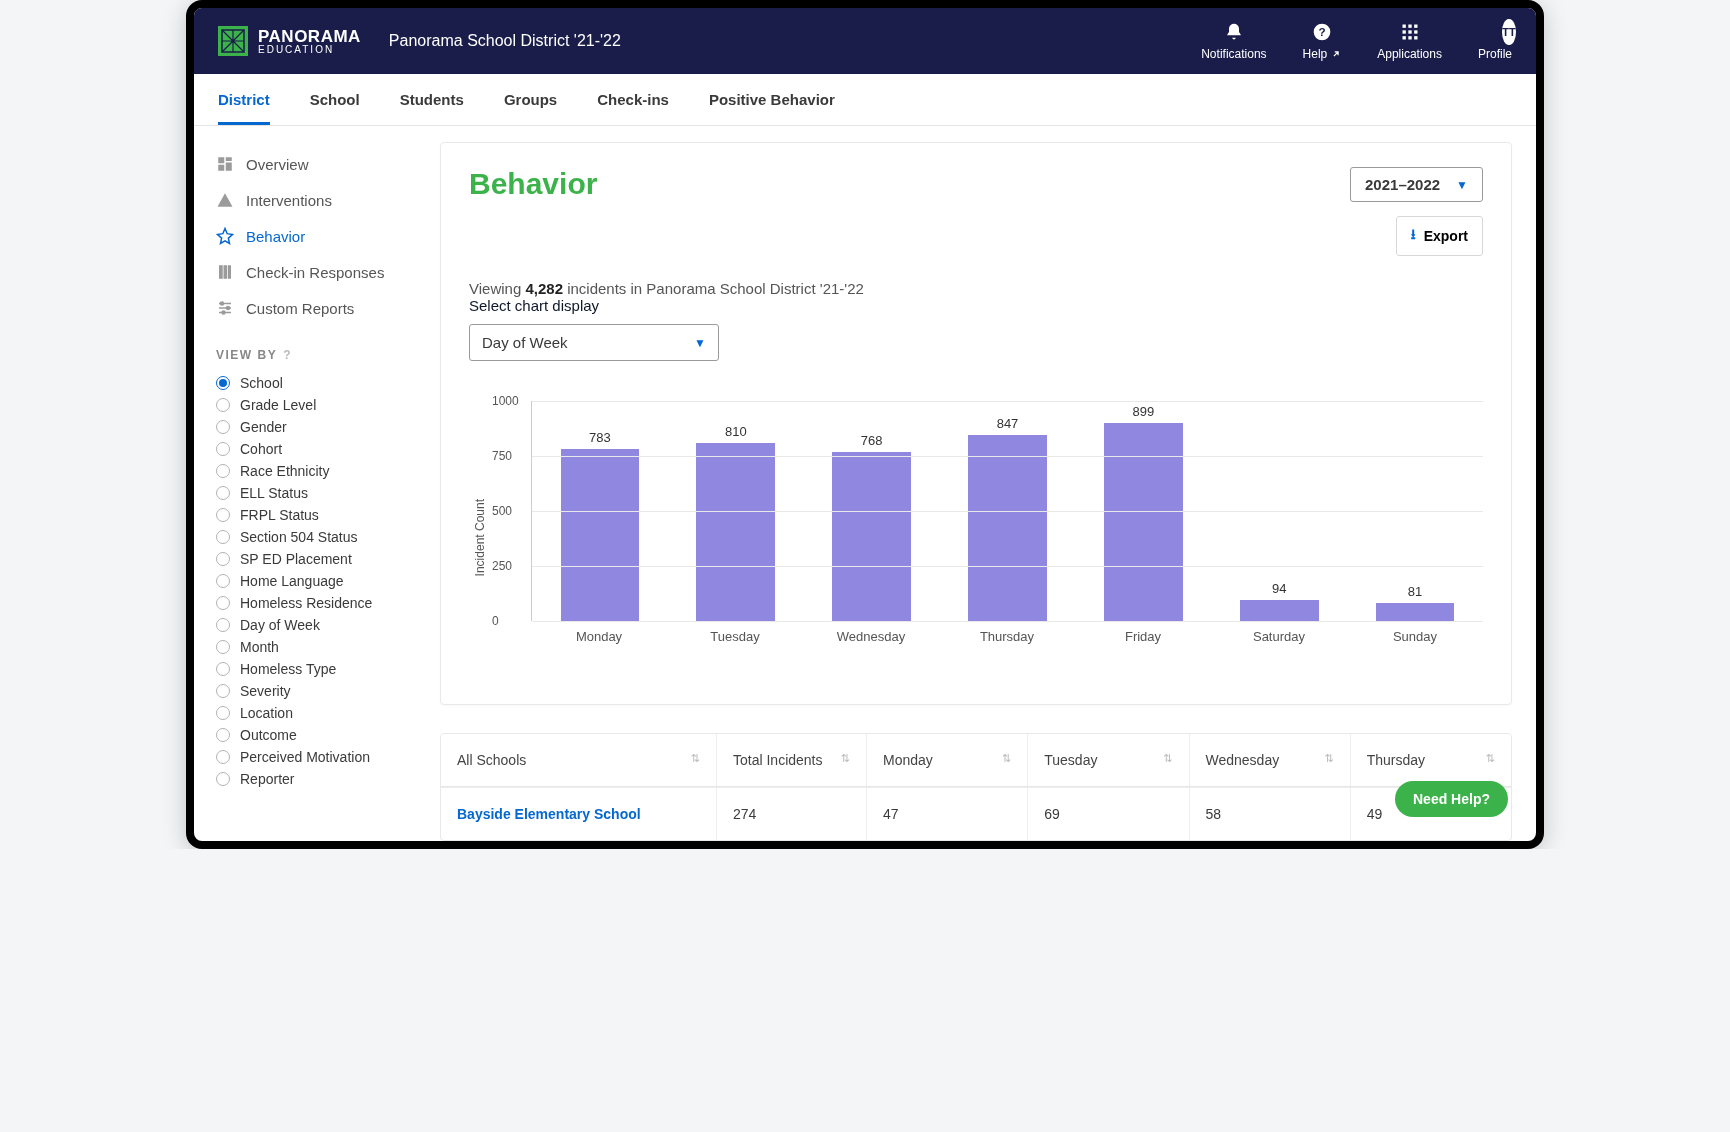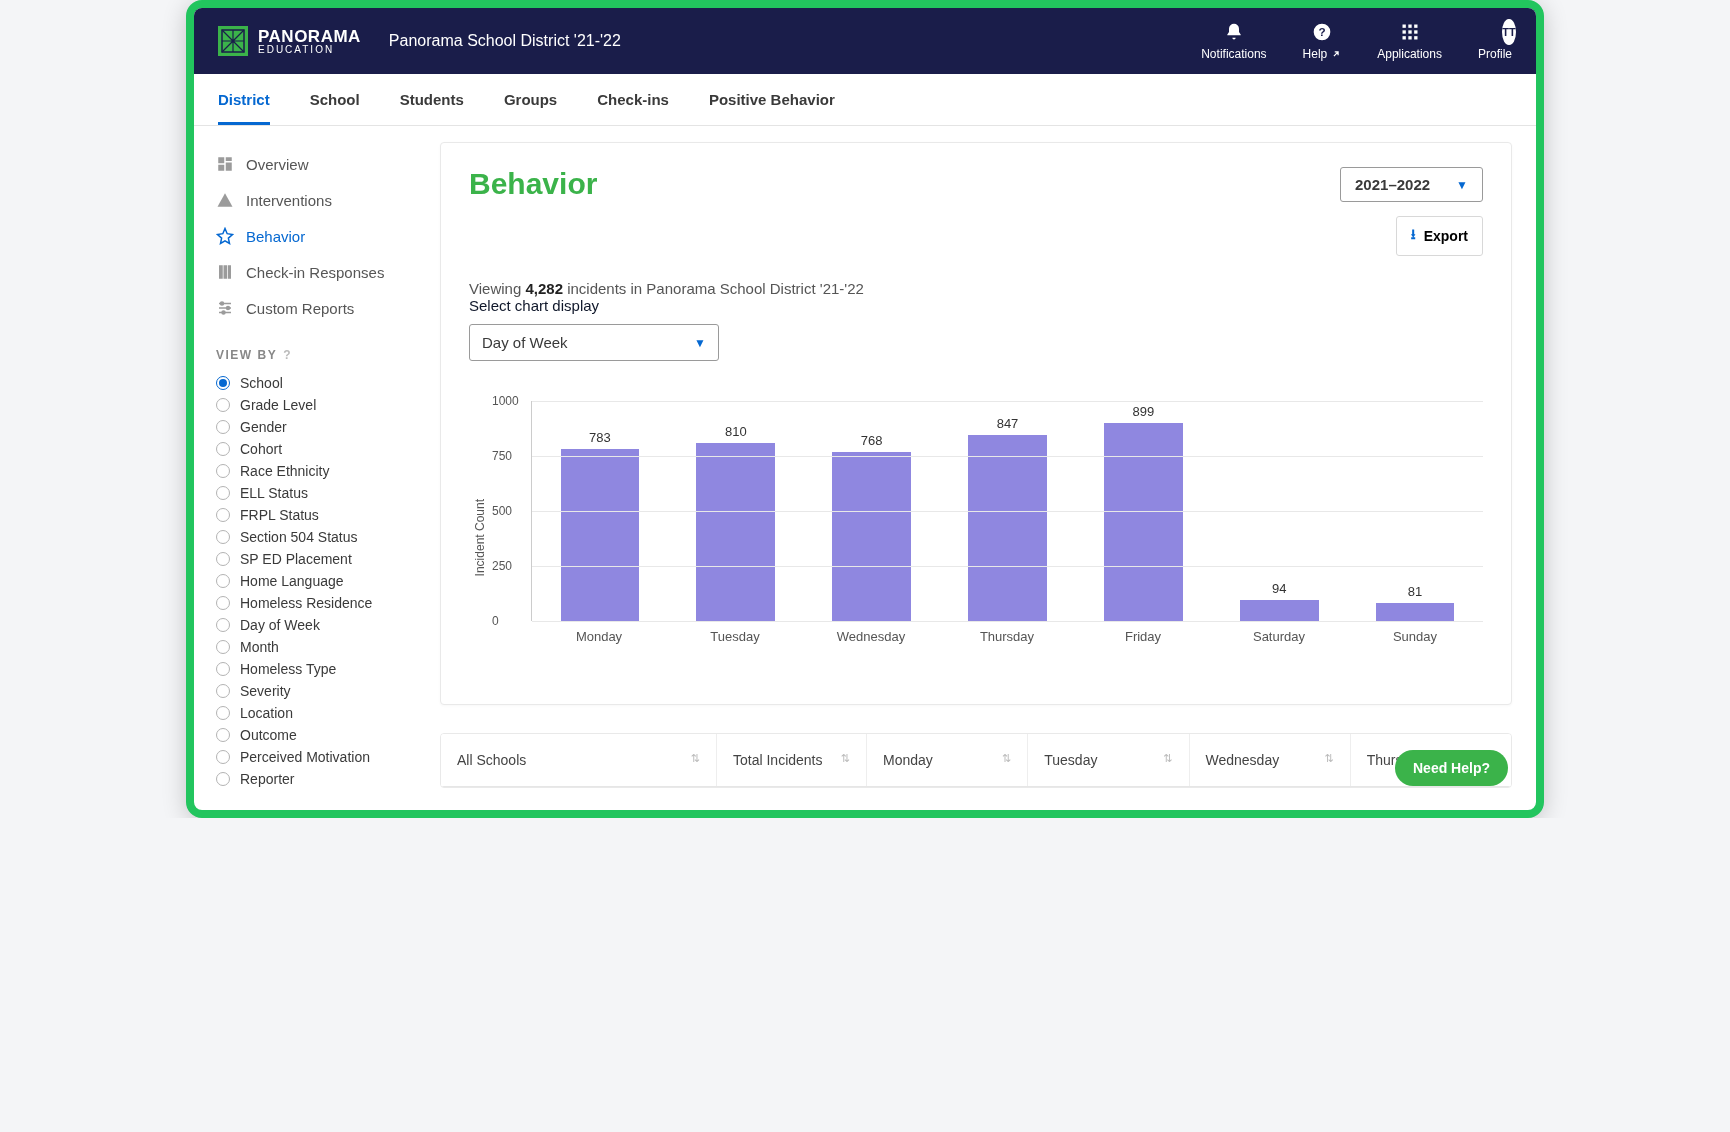--- a/index.html
+++ b/index.html
@@ -9,21 +9,21 @@
   color: #3a3a3a;
   font-size: 14px;
 }
 .app-frame {
   width: 1358px;
   margin: 0 auto;
   background: #fff;
   border-radius: 16px;
   overflow: hidden;
   box-shadow: 0 4px 24px rgba(0,0,0,0.2);
-  border: 8px solid #22c55e;
+  border: 8px solid #000000;
   position: relative;
 }
 
 .top-header {
   background: #1a1d4a;
   color: #fff;
   display: flex;
   align-items: center;
   padding: 0 24px;
   height: 66px;
@@ -123,21 +123,21 @@
 }
 .card-head { display:flex; align-items:flex-start; justify-content:space-between; }
 .page-title { font-size: 30px; color:#3bb34a; font-weight:800; }
 .year-select {
   border:1px solid #9a9a9a;
   border-radius:3px;
   padding: 8px 14px;
   font-size:15px;
   font-weight:600;
   cursor:pointer;
-  display:flex; align-items:center; gap:26px;
+  display:flex; align-items:center; gap:16px;
   color:#3a3a3a;
   background:#fff;
 }
 .caret { color:#0568d1; font-size:12px; }
 .export-row { text-align:right; margin-top: 14px; }
 .export-btn {
   border:1px solid #d8d8d8; background:#fff;
   padding: 7px 14px; border-radius:3px;
   font-size:14px; font-weight:600; cursor:pointer;
   display:inline-flex; align-items:center; gap:8px;
@@ -548,18 +548,28 @@
             </div>
             <div class="tcell header cD">
               <span>Wednesday</span>
               <span class="sort-icon">⇅</span>
             </div>
             <div class="tcell header cD">
               <span>Thursday</span>
               <span class="sort-icon">⇅</span>
             </div>
           </div>
+        <div id="tbody">
+            <div class="table-data-row">
+              <div class="tcell c0"><span class="school-link">Bayside Elementary School</span></div>
+              <div class="tcell c1">274</div>
+              <div class="tcell cD">47</div>
+              <div class="tcell cD">69</div>
+              <div class="tcell cD">58</div>
+              <div class="tcell cD">49</div>
+            </div>
+          </div>
       </div>
     </div>
   </div>
 
   <div class="need-help">Need Help?</div>
 </div>
 
 </body></html>

